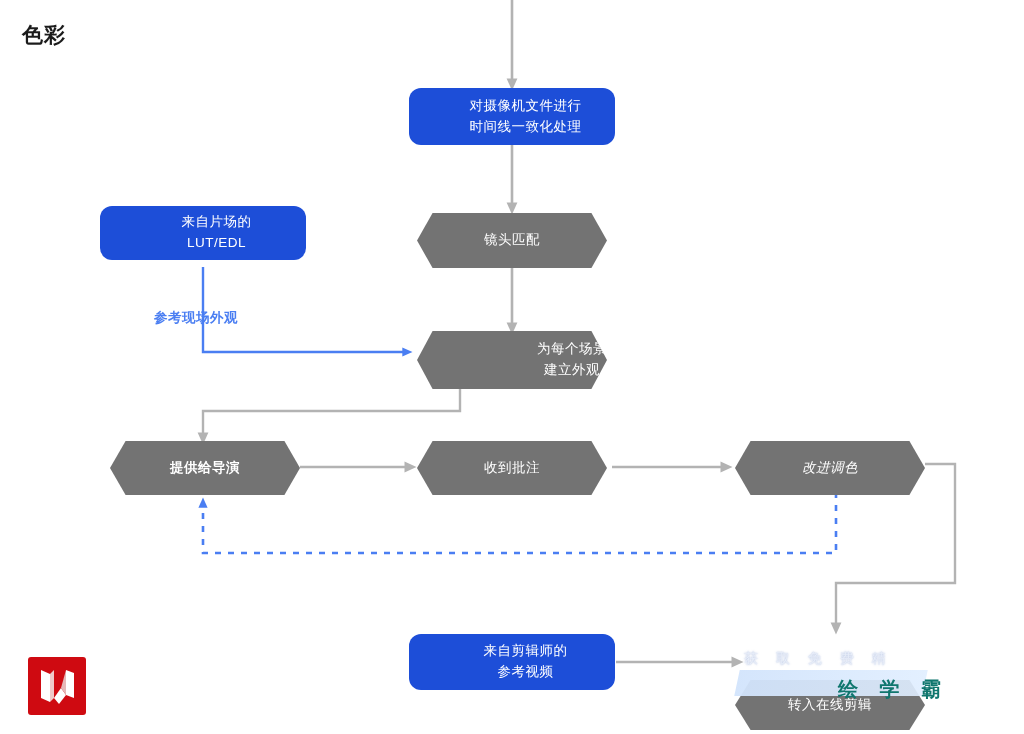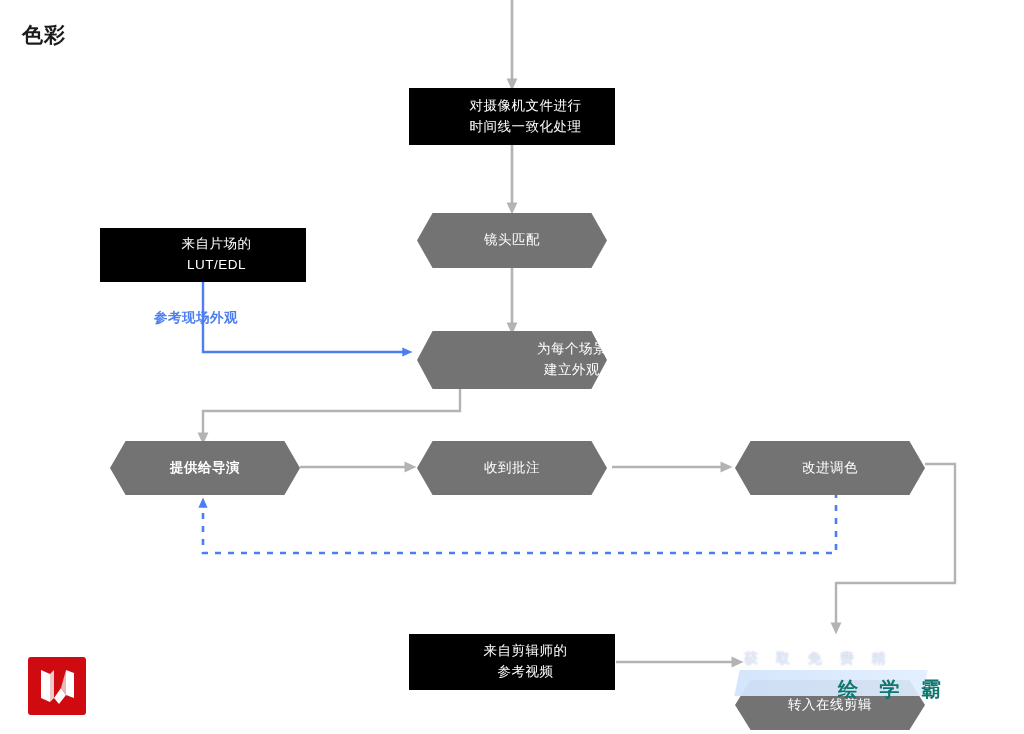--- a/index.html
+++ b/index.html
@@ -49,22 +49,22 @@
     color: #ffffff;
     font-size: 13.5px;
     line-height: 1.55;
     letter-spacing: .5px;
     box-sizing: border-box;
     user-select: none;
   }
   .node .lbl { position: relative; z-index: 2; }
 
   .rect {
-    background: #000000;
-    border-radius: 0;
+    background: #1d4ed8;
+    border-radius: 12px;
     padding-left: 27px;
   }
   .hex {
     background: #737373;
     -webkit-clip-path: polygon(8.2% 0, 91.8% 0, 100% 50%, 91.8% 100%, 8.2% 100%, 0 50%);
     clip-path: polygon(8.2% 0, 91.8% 0, 100% 50%, 91.8% 100%, 8.2% 100%, 0 50%);
   }
 
   
   .edge-label {
@@ -187,21 +187,21 @@
       <span>时间线一致化处理</span>
     </div>
   </div>
 
   <div class="node hex" style="left:417px; top:213px; width:190px; height:55px;">
     <div class="lbl">
       <span>镜头匹配</span>
     </div>
   </div>
 
-  <div class="node rect" style="left:100px; top:228px; width:206px; height:54px;align-items:center;">
+  <div class="node rect" style="left:100px; top:206px; width:206px; height:54px;align-items:center;">
     <div class="lbl">
       <span>来自片场的</span><br>
       <span>LUT/EDL</span>
     </div>
   </div>
 
   <div class="edge-label" style="left:154px; top:309px;">参考现场外观</div>
 
   <div class="node hex" style="left:417px; top:331px; width:190px; height:58px;justify-content:flex-end;">
     <div class="lbl">
@@ -215,21 +215,21 @@
       <span>提供给导演</span>
     </div>
   </div>
 
   <div class="node hex" style="left:417px; top:441px; width:190px; height:54px;align-items:center;">
     <div class="lbl">
       <span>收到批注</span>
     </div>
   </div>
 
-  <div class="node hex" style="left:735px; top:441px; width:190px; height:54px;">
+  <div class="node hex" style="left:735px; top:441px; width:190px; height:54px;font-style:italic;">
     <div class="lbl">
       <span>改进调色</span>
     </div>
   </div>
 
   <div class="node rect" style="left:409px; top:634px; width:206px; height:56px;">
     <div class="lbl">
       <span>来自剪辑师的</span><br>
       <span>参考视频</span>
     </div>

